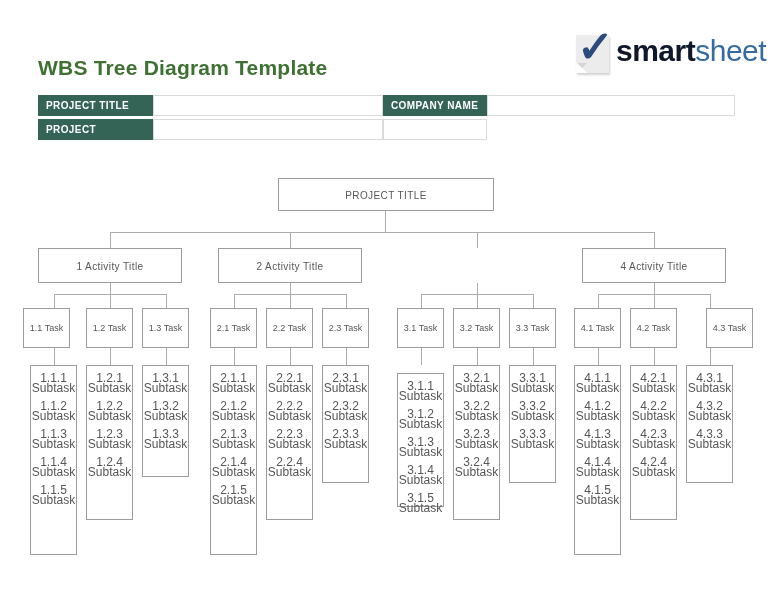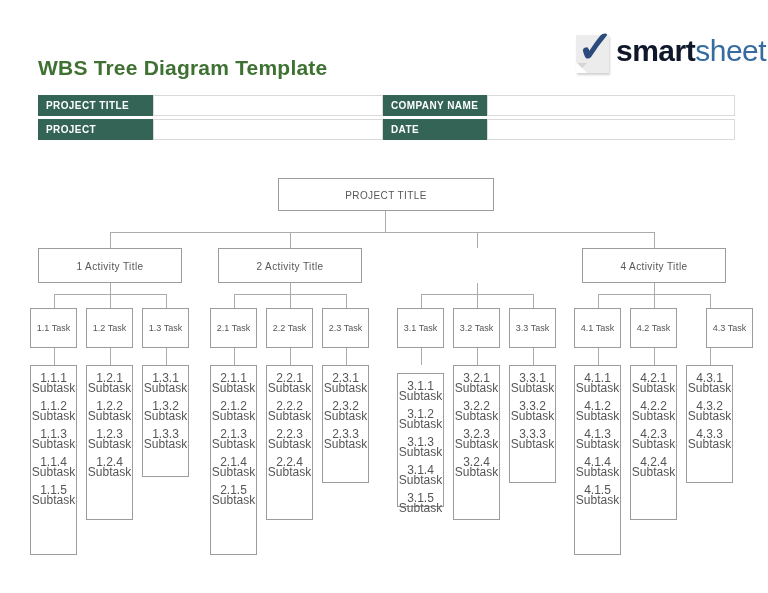--- a/index.html
+++ b/index.html
@@ -59,34 +59,33 @@
     <div class="logo-text"><span class="logo-smart">smart</span><span class="logo-sheet">sheet</span></div>
   </div>
 
   <div class="htable">
     <div class="lcell">PROJECT TITLE</div>
     <div class="vcell"></div>
     <div class="lcell">COMPANY NAME</div>
     <div class="vcell"></div>
     <div class="lcell">PROJECT MANAGER</div>
     <div class="vcell"></div>
-    <div class="lcell">DATE</div>
     <div class="vcell"></div>
   </div>
 
   <div id="tree">
       <div class="node root-node" style="left: 278px; top: 178px; width: 216px; height: 33px; line-height: 33px;">PROJECT TITLE</div>
       <div class="vline" style="left: 385px; top: 211px; height: 21px;"></div>
       <div class="hline" style="left: 110px; top: 232px; width: 544px;"></div>
       <div class="vline" style="left: 110px; top: 232px; height: 16px;"></div>
       <div class="node activity-node" style="left: 38px; top: 248px; width: 144px; height: 35px; line-height: 35px;">1 Activity Title</div>
       <div class="vline" style="left: 110px; top: 283px; height: 11px;"></div>
       <div class="hline" style="left: 54px; top: 294px; width: 112px;"></div>
       <div class="vline" style="left: 54px; top: 294px; height: 14px;"></div>
-      <div class="node task-node" style="left: 30px; top: 308px; width: 47px; height: 40px;">1.1 Task</div>
+      <div class="node task-node" style="left: 23px; top: 308px; width: 47px; height: 40px;">1.1 Task</div>
       <div class="vline" style="left: 54px; top: 348px; height: 17px;"></div>
       <div class="node subtask-col" style="left: 30px; top: 365px; width: 47px; height: 190px;">
         <div class="sub">
           <div class="sub-num">1.1.1</div>
           <div class="sub-word">Subtask</div>
         </div>
         <div class="sub">
           <div class="sub-num">1.1.2</div>
           <div class="sub-word">Subtask</div>
         </div>

